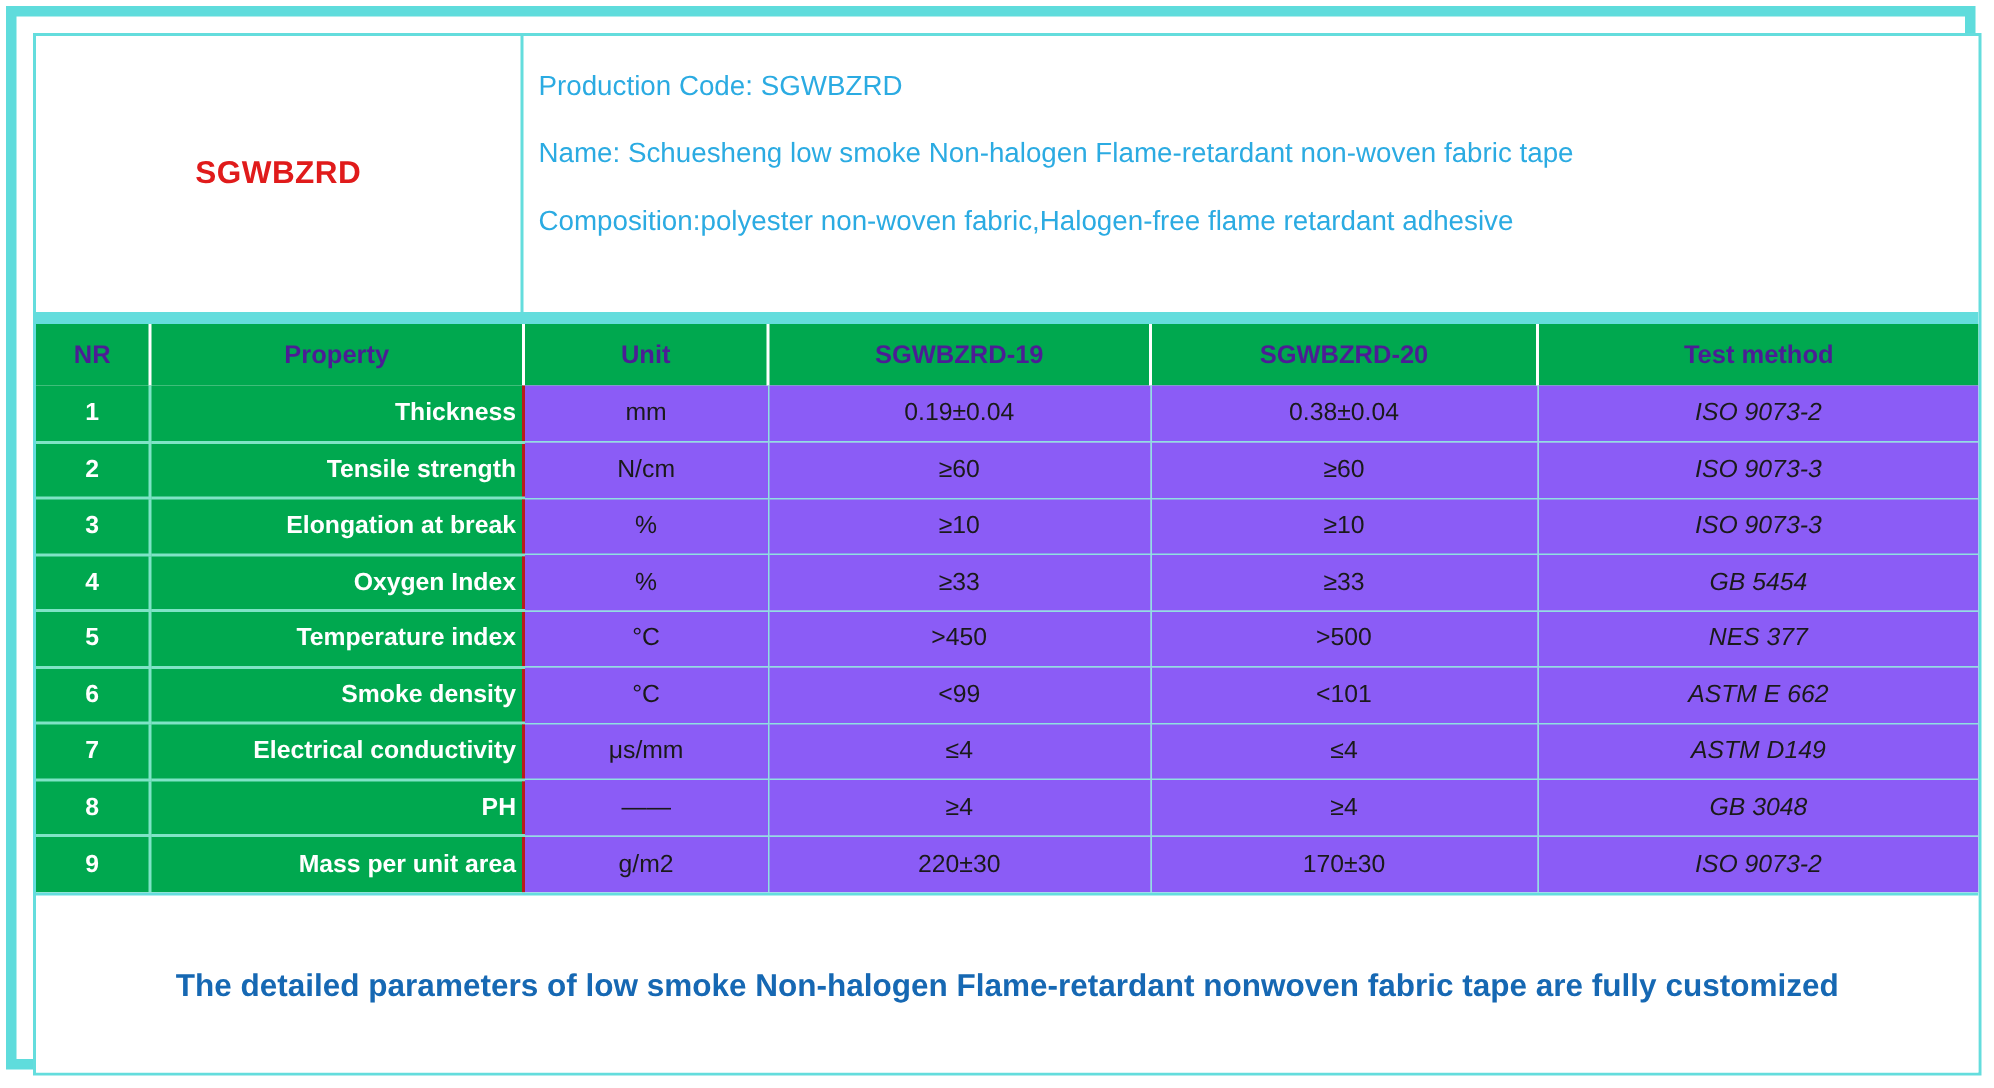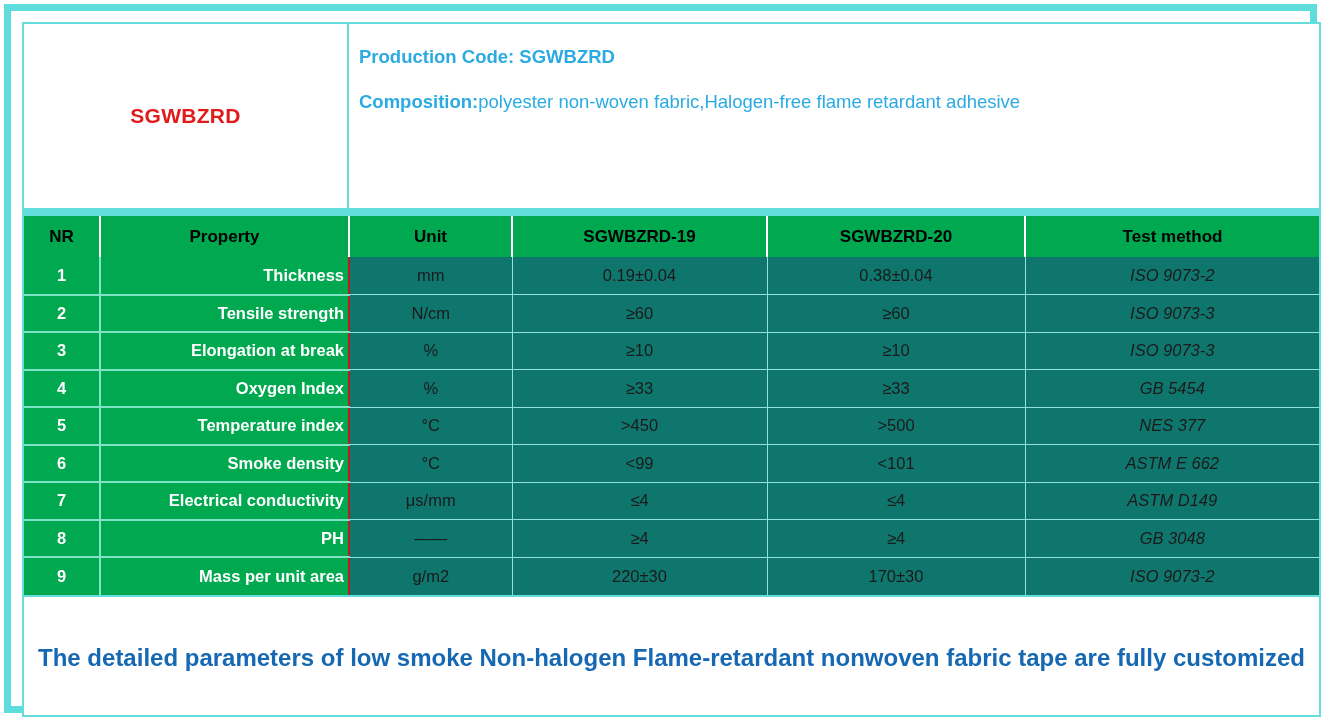--- a/index.html
+++ b/index.html
@@ -63,21 +63,21 @@
     padding: 10px 0 0 10px;
     box-sizing: border-box;
   }
   .intro-line {
     color: #2BABE2;
     font-size: 18.5px;
     line-height: 45px;
     white-space: nowrap;
   }
   .intro-line .lbl {
-    font-weight: bold;
+    font-weight: normal;
   }
   .intro-line.gap {
     margin-top: 9px;
   }
 
   
   .band {
     height: 8px;
     background: #64DDDD;
   }
@@ -93,21 +93,21 @@
     height: 37.5px;
     padding: 0 4px;
     text-align: center;
     vertical-align: middle;
     box-sizing: border-box;
     font-size: 16.5px;
     white-space: nowrap;
   }
   .spec-table thead th {
     background: #00A84F;
-    color: #000000;
+    color: #4c1d95;
     font-weight: bold;
     font-size: 17px;
     height: 41px;
     border-right: 2px solid #ffffff;
   }
   .spec-table thead th:last-child {
     border-right: none;
   }
   td.cell-nr,
   td.cell-prop {
@@ -115,21 +115,21 @@
     color: #ffffff;
     font-weight: bold;
     border-right: 2px solid #7FE3C6;
     border-bottom: 2px solid #7FE3C6;
   }
   td.cell-prop {
     border-right: 2px solid #b91c1c;
     text-align: right;
   }
   td.cell-val {
-    background: #0f766e;
+    background: #8b5cf6;
     color: #1a1a1a;
     border-right: 1px solid #8FE0E0;
     border-bottom: 1px solid #8FE0E0;
   }
   td.cell-val:last-child {
     border-right: none;
     font-style: italic;
   }
   .spec-table tbody tr:last-child td {
     border-bottom: none;
@@ -149,38 +149,41 @@
     height: 125px;
     display: flex;
     align-items: center;
     justify-content: center;
     background: #ffffff;
     box-sizing: border-box;
   }
   .footer-note {
     color: #1668B3;
     font-weight: bold;
-    font-size: 24px;
+    font-size: 21px;
     text-align: center;
     white-space: nowrap;
   }
 </style>
 </head>
 <body>
 
 <div class="page-frame">
   <div class="inner-frame">
 
     <div class="intro">
       <div class="intro-logo-cell">
         <span class="logo-text">SGWBZRD</span>
       </div>
       <div class="intro-text-cell">
         <div class="intro-line">
           <span class="lbl">Production Code:</span><span class="lbl"> SGWBZRD</span>
+        </div>
+        <div class="intro-line">
+          <span class="lbl">Name:</span><span> Schuesheng low smoke Non-halogen Flame-retardant non-woven fabric tape</span>
         </div>
         <div class="intro-line">
           <span class="lbl">Composition:</span><span>polyester non-woven fabric,Halogen-free flame retardant adhesive</span>
         </div>
       </div>
     </div>
 
     <div class="band"></div>
 
     <table class="spec-table">

